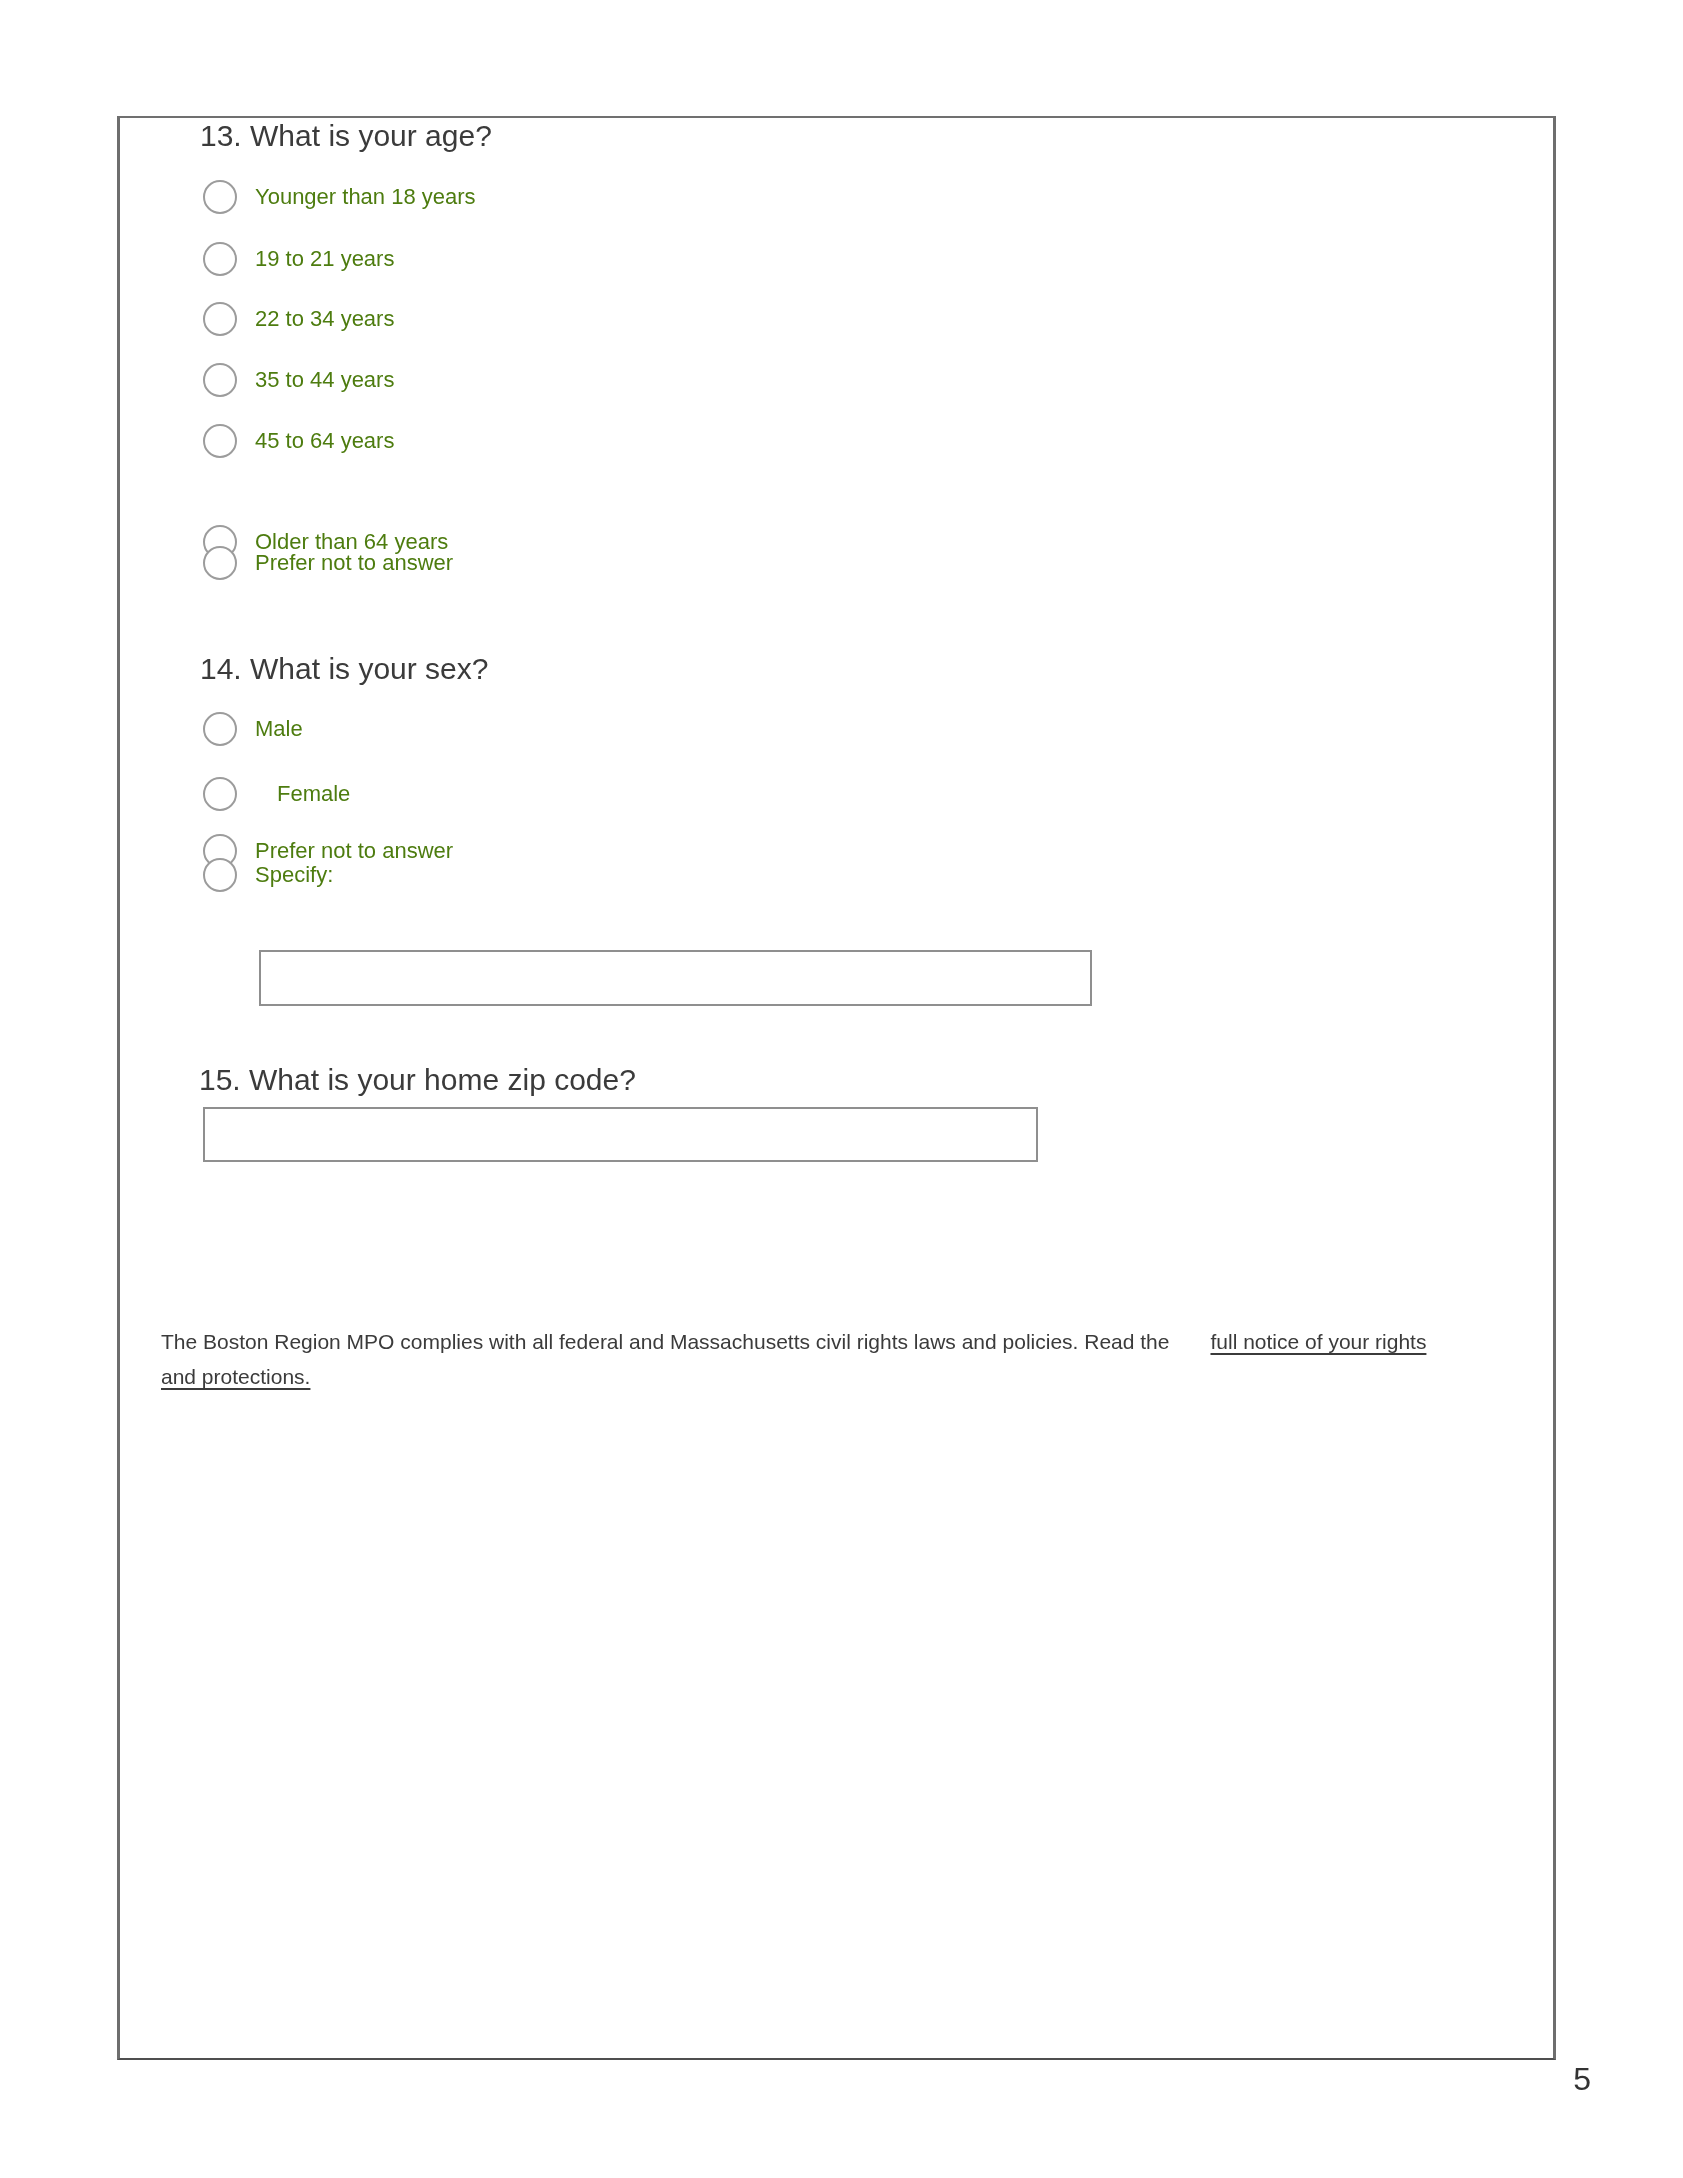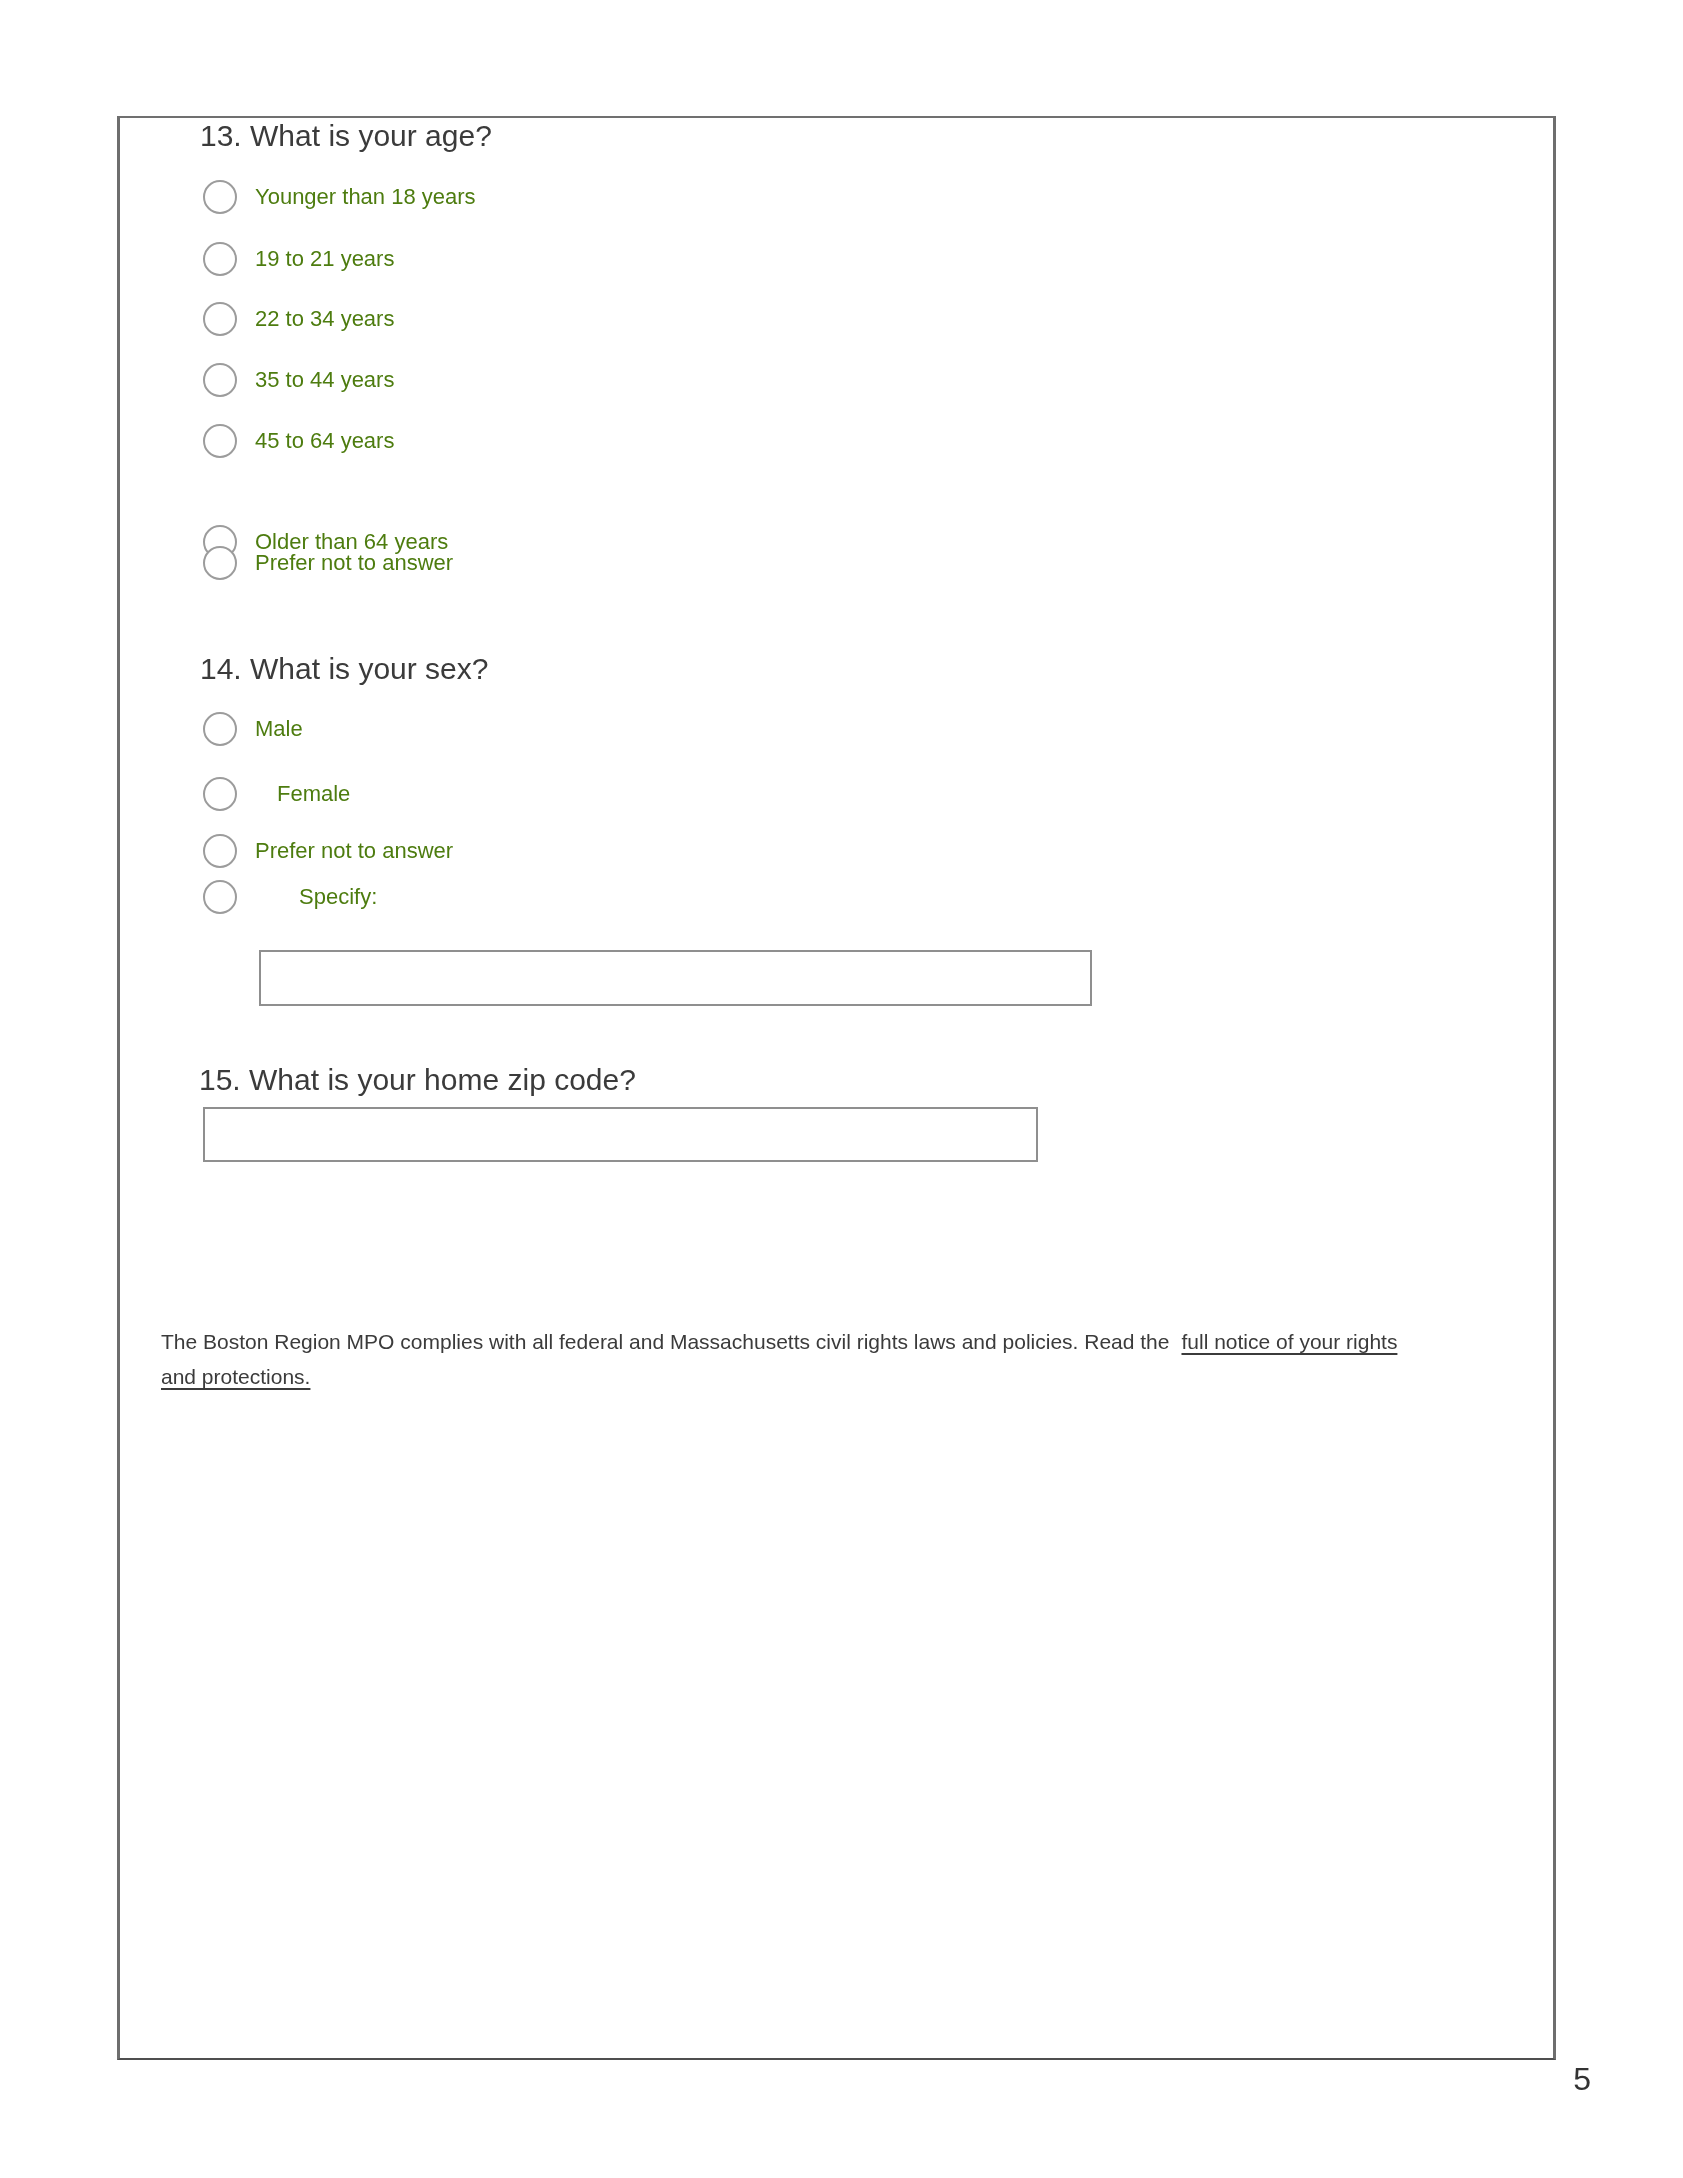--- a/index.html
+++ b/index.html
@@ -68,21 +68,21 @@
     font-size:21px;line-height:35px;
     color:#3b3b3b;
   }
   .footer a{
     color:#3b3b3b;
     text-decoration:underline;
     text-decoration-thickness:2px;
     text-underline-offset:4px;
     cursor:pointer;
   }
-  .footer .link-start{margin-left:12px;}
+  .footer .link-start{margin-left:41px;}
   .page-number{
     position:absolute;right:116px;top:2062px;
     font-size:32px;line-height:34px;
     color:#333333;
   }
 </style>
 </head>
 <body>
 
 <div class="sheet">
@@ -127,21 +127,21 @@
     <span class="opt-label">Male</span>
   </div>
   <div class="opt" style="left:203px;top:777px;gap:22px;">
     <span class="radio"></span>
     <span class="opt-label">Female</span>
   </div>
   <div class="opt" style="left:203px;top:834px;">
     <span class="radio"></span>
     <span class="opt-label">Prefer not to answer</span>
   </div>
-  <div class="opt" style="left:203px;top:880px;gap:44px;">
+  <div class="opt" style="left:203px;top:858px;">
     <span class="radio"></span>
     <span class="opt-label">Specify:</span>
   </div>
 
   <input class="text-input" style="left: 259px; top: 950px; width: 833px; height: 56px;" type="text" value="">
 
   <div class="q-title" style="left:199px;top:1064px;">15. What is your home zip code?</div>
 
   <input class="text-input" style="left: 203px; top: 1107px; width: 835px; height: 55px;" type="text" value="">
 

